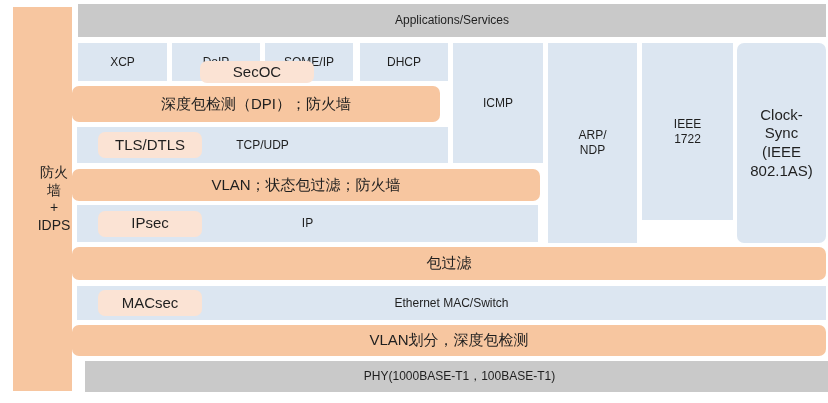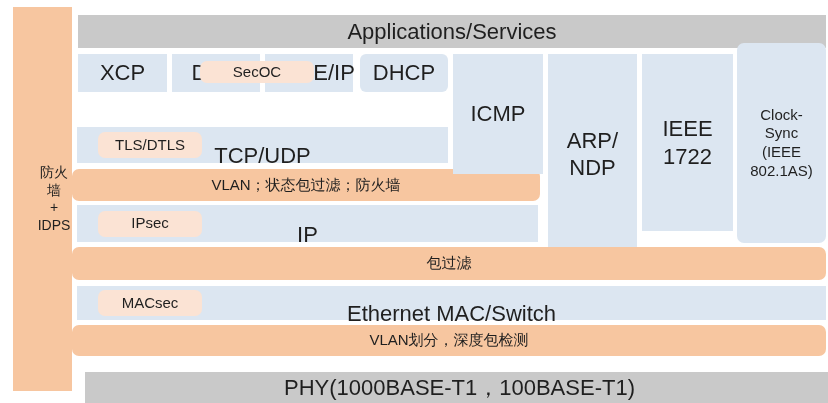--- a/index.html
+++ b/index.html
@@ -19,35 +19,35 @@
     text-align:center;
     box-sizing:border-box;
     white-space:pre-line;
     line-height:1.25;
   }
   .orange{background:var(--orange,#f7c6a0);}
   .orange-light{background:var(--orange-light,#fbe3d4);}
   .blue{background:var(--blue,#dce6f1);}
   .gray{background:var(--gray,#c9c9c9);}
 
-  .fs16{font-size:22px;margin-top:11px;}
+  .fs16{font-size:12px;}
   .fs15{font-size:15px;border-radius:7px;}
   .fs14{font-size:14px;}
 
   
   .sidebar{left:13px;top:7px;width:59px;height:384px;padding-left:23px;}
 
   
   .app{left:78px;top:4px;width:748px;height:33px;}
 
   
   .xcp{left:78px;top:43px;width:89px;height:38px;z-index:1;}
   .doip{left:172px;top:43px;width:88px;height:38px;z-index:1;}
   .someip{left:265px;top:43px;width:88px;height:38px;z-index:1;}
-  .dhcp{left:360px;top:43px;width:88px;height:38px;z-index:1;border-radius:6px;}
+  .dhcp{left:360px;top:43px;width:88px;height:38px;z-index:1;}
   .secoc{left:200px;top:61px;width:114px;height:22px;z-index:2;}
 
   
   .dpi{left:72px;top:86px;width:368px;height:36px;}
 
   
   .row-tcp{left:77px;top:127px;width:371px;height:36px;}
   
   .row-ip{left:77px;top:205px;width:461px;height:37px;}
   
@@ -90,20 +90,21 @@
 IDPS</div>
 
   <div class="box gray app fs16">Applications/Services</div>
 
   <div class="box blue xcp fs16">XCP</div>
   <div class="box blue doip fs16">DoIP</div>
   <div class="box blue someip fs16">SOME/IP</div>
   <div class="box blue dhcp fs16">DHCP</div>
   <div class="box orange-light secoc fs15">SecOC</div>
 
+  <div class="box orange dpi fs15">深度包检测（DPI）；防火墙</div>
 
   <div class="box blue row-tcp">
     <span class="row-label fs16">TCP/UDP</span>
     <span class="inner-box orange-light fs15">TLS/DTLS</span>
   </div>
 
   <div class="box orange vlan-filter fs15">VLAN；状态包过滤；防火墙</div>
 
   <div class="box blue row-ip">
     <span class="row-label fs16">IP</span>

